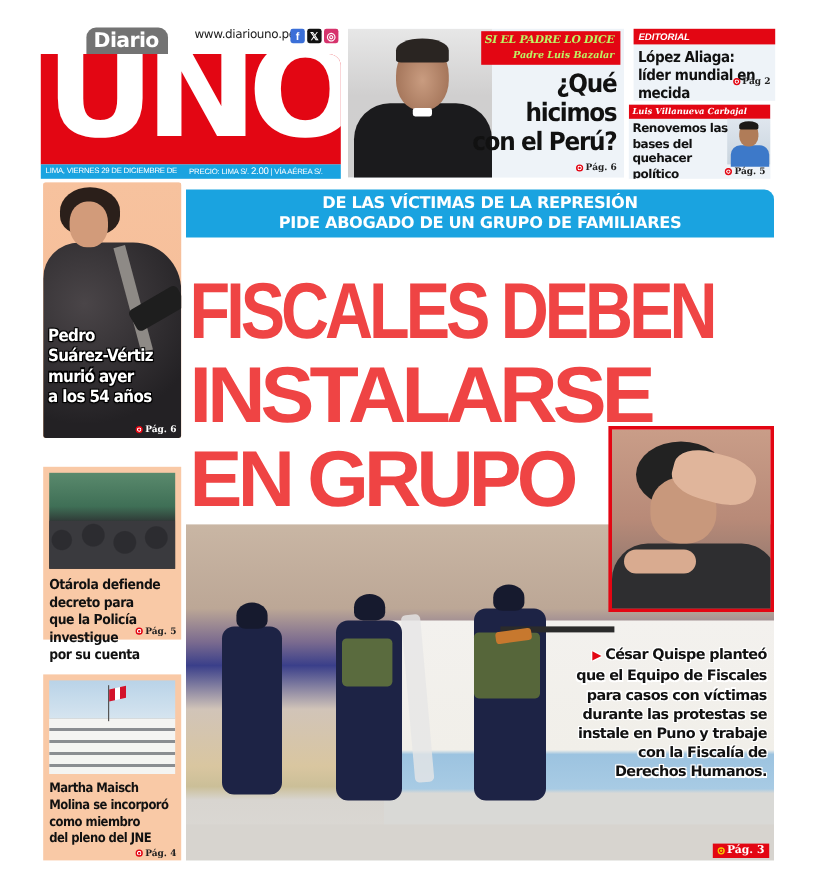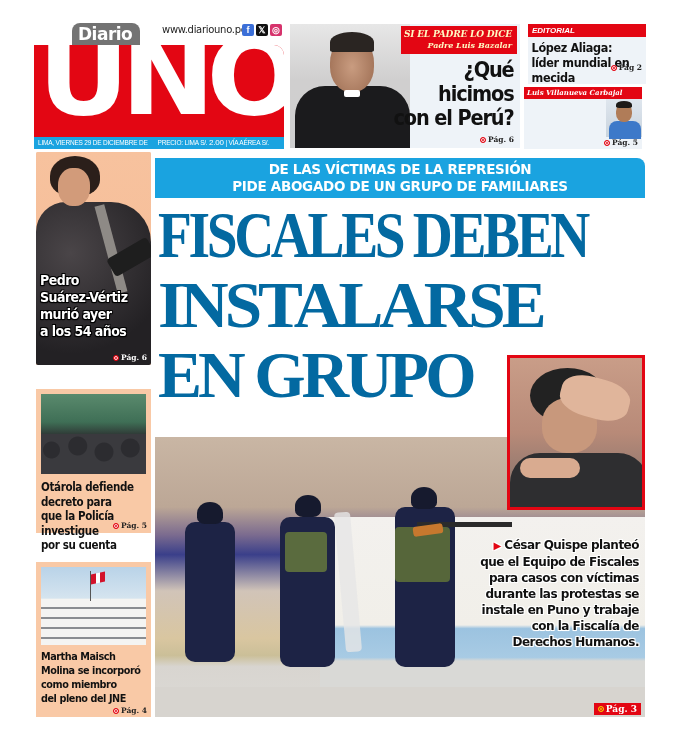--- a/index.html
+++ b/index.html
@@ -44,21 +44,21 @@
 
   
   .promo-padre { left: 290px; top: 24px; width: 230px; height: 124px; background: #eef3f8; overflow: hidden; }
   .padre-photo { position: absolute; left: 0; top: 0; width: 120px; height: 124px;
     background: linear-gradient(180deg, #e7e7e7 0%, #d0cfcf 45%, #cfcfcf 100%); }
   .padre-head { position: absolute; left: 40px; top: 12px; width: 44px; height: 56px; border-radius: 48% 48% 45% 45%;
     background: radial-gradient(ellipse at 50% 55%, #c99c80 0%, #a6775c 70%, #6b4a38 100%); }
   .padre-hair { position: absolute; left: 40px; top: 8px; width: 44px; height: 20px; border-radius: 50% 50% 10% 10%; background: #2a2522; }
   .padre-body { position: absolute; left: 5px; top: 62px; width: 115px; height: 70px; background: #1b1b1d; border-radius: 30px 30px 0 0; }
   .padre-collar { position: absolute; left: 54px; top: 66px; width: 16px; height: 7px; background: #fff; border-radius: 2px; }
-  .padre-kicker { position: absolute; right: 3px; top: 2px; width: 116px; height: 28px; background: #e30613; color: #fef9c3; text-align: right; padding: 2px 5px 0 0; }
+  .padre-kicker { position: absolute; right: 3px; top: 2px; width: 116px; height: 28px; background: #e30613; color: #bef264; text-align: right; padding: 2px 5px 0 0; }
   .padre-kicker .k1 { font-family: "DejaVu Serif", serif; font-weight: 700; font-style: italic; font-size: 9px; line-height: 12px; display: block; letter-spacing: -0.2px; }
   .padre-kicker .k2 { font-family: "DejaVu Serif", serif; font-weight: 700; font-style: italic; font-size: 8px; line-height: 11px; display: block; }
   .padre-title { position: absolute; right: 6px; top: 34px; text-align: right; font-weight: 700; font-size: 21px; line-height: 24px; color: #111;
     font-family: "DejaVu Sans", sans-serif; letter-spacing: -1.2px; transform: scaleX(0.92); transform-origin: right top; }
   .pag { font-family: "DejaVu Serif", serif; font-weight: 700; font-size: 7.5px; color: #222; display: inline-flex; align-items: center; gap: 2px; }
   .pag .dot { width: 6px; height: 6px; border-radius: 50%; background: #e30613; display: inline-block; border: 1px solid #e30613; box-shadow: inset 0 0 0 1px #fff; }
   .padre-pag { position: absolute; right: 6px; bottom: 4px; }
 
   
   .editorial { left: 528px; top: 24px; width: 118px; height: 60px; background: #eef3f8; }
@@ -103,21 +103,21 @@
   .side-3 .photo .flag { position: absolute; left: 50px; top: 6px; width: 14px; height: 10px;
     background: linear-gradient(90deg, #d3122a 0 33%, #fff 33% 66%, #d3122a 66%); transform: skewY(-12deg); }
   .side-3 .photo .pole { position: absolute; left: 49px; top: 4px; width: 1px; height: 30px; background: #555; }
   .side-3 .title { position: absolute; left: 5px; top: 88px; font-weight: 700; font-size: 11px; line-height: 14px; color: #111; letter-spacing: -0.5px; font-family: "DejaVu Sans", sans-serif; transform: scaleX(0.88); transform-origin: left top; width: 130px; }
   .side-3 .pag { position: absolute; right: 4px; bottom: 2px; }
 
   
   .kicker-bar { left: 155px; top: 158px; width: 490px; height: 40px; background: #1aa3e0; border-radius: 0 8px 0 0;
     color: #fff; font-weight: 700; text-align: center; font-size: 13.5px; line-height: 17px; padding-top: 3px;
     font-family: "DejaVu Sans", sans-serif; letter-spacing: -0.3px; }
-  .headline { left: 158px; top: 200px; width: 490px; font-family: Liberation Serif, serif; font-weight: 700; color: #0369a1; }
+  .headline { left: 158px; top: 224px; width: 490px; font-family: Liberation Sans, sans-serif; font-weight: 700; color: #ef4444; }
   .headline .l { display: block; line-height: 70px; font-size: 66px; letter-spacing: -4px; transform-origin: left top; white-space: nowrap; }
   .headline .l1 { transform: scaleX(0.84); }
   .headline .l2 { transform: scaleX(1.02); }
   .headline .l3 { transform: scaleX(1.0); }
 
   .inset-photo { left: 507px; top: 355px; width: 138px; height: 155px; border: 3px solid #e30613; overflow: hidden;
     background: linear-gradient(180deg, #c99d88 0%, #b88a78 50%, #7a6e6a 100%); }
   .inset-photo .hairhd { position: absolute; left: 20px; top: 10px; width: 75px; height: 55px; border-radius: 50%; background: #222; }
   .inset-photo .face { position: absolute; left: 32px; top: 40px; width: 55px; height: 55px; border-radius: 45%; background: #c8987c; }
   .inset-photo .hand { position: absolute; left: 50px; top: 20px; width: 70px; height: 40px; border-radius: 40%; background: #e0b59b; transform: rotate(15deg); }
@@ -204,20 +204,21 @@
   </span>
 </div>
 
 <div class="abs opinion">
   <div class="tag">Luis Villanueva Carbajal</div>
   <div class="photo">
     <div class="shirt"></div>
       <div class="head"></div>
       <div class="hair"></div>
   </div>
+  <div class="title">Renovemos las bases del quehacer político</div>
   <span class="pag">
     <span class="dot"></span>
     <span>Pág. 5</span>
   </span>
 </div>
 
 <div class="abs side-1">
   <div class="photo">
     <div class="shirt"></div>
     <div class="strap"></div>

